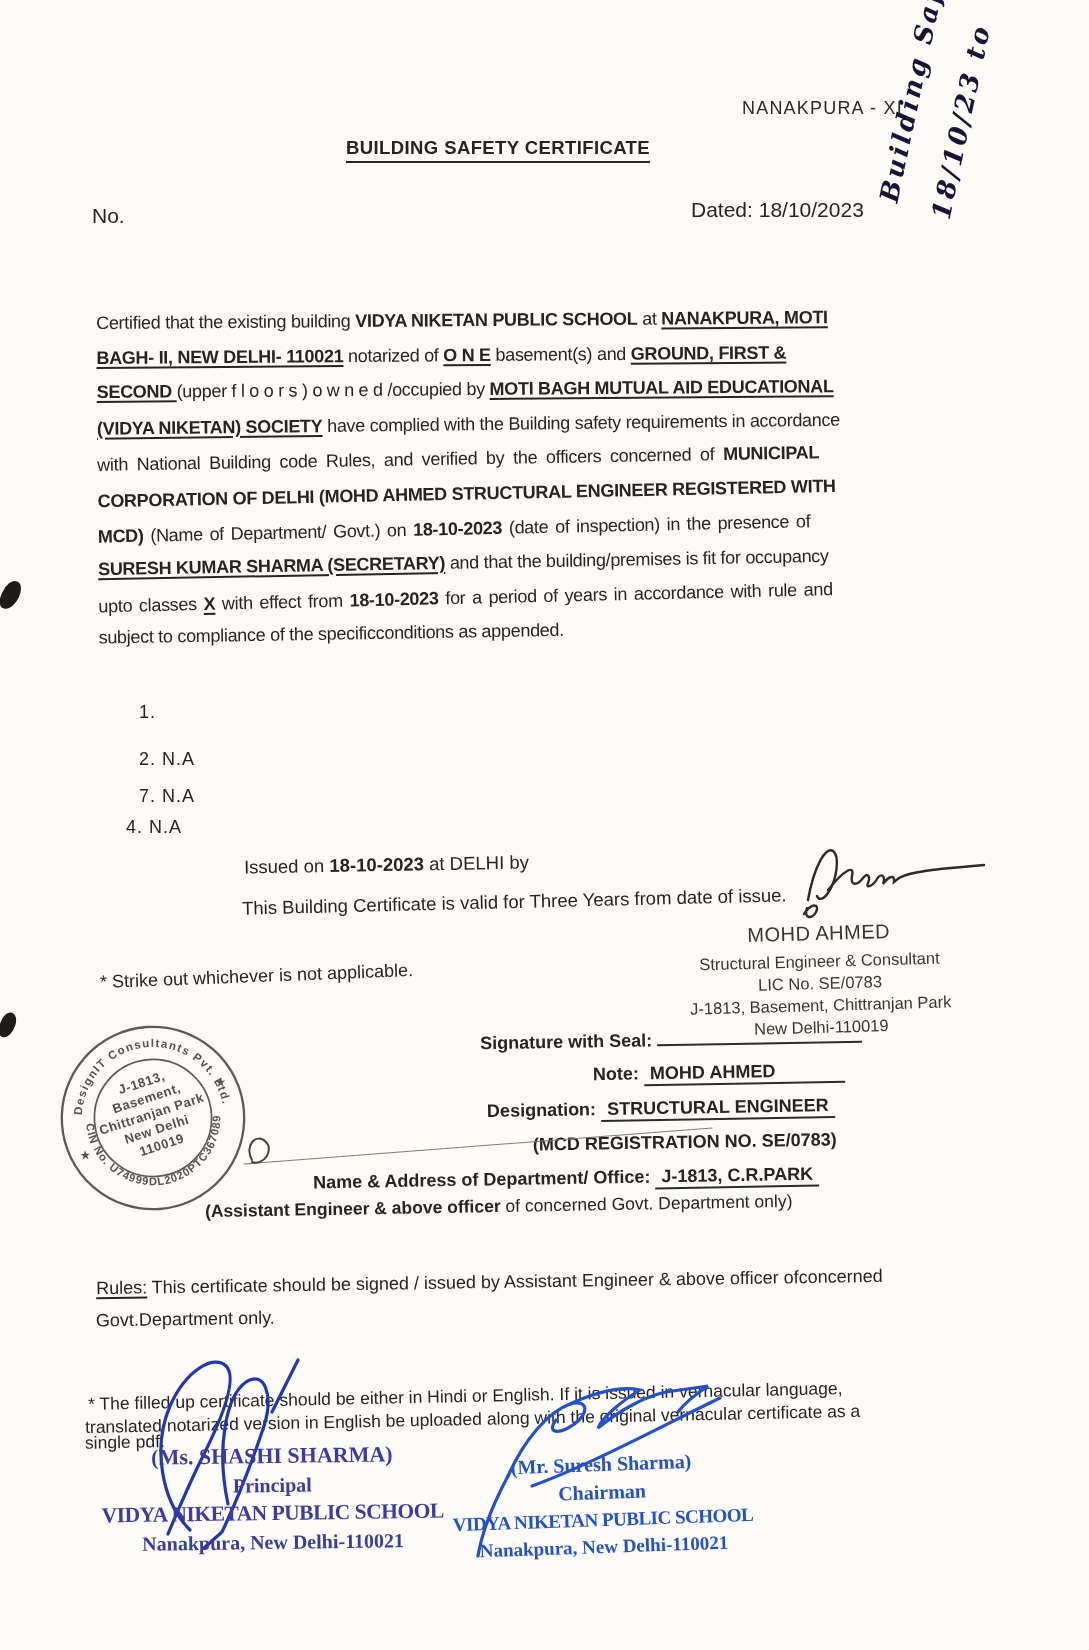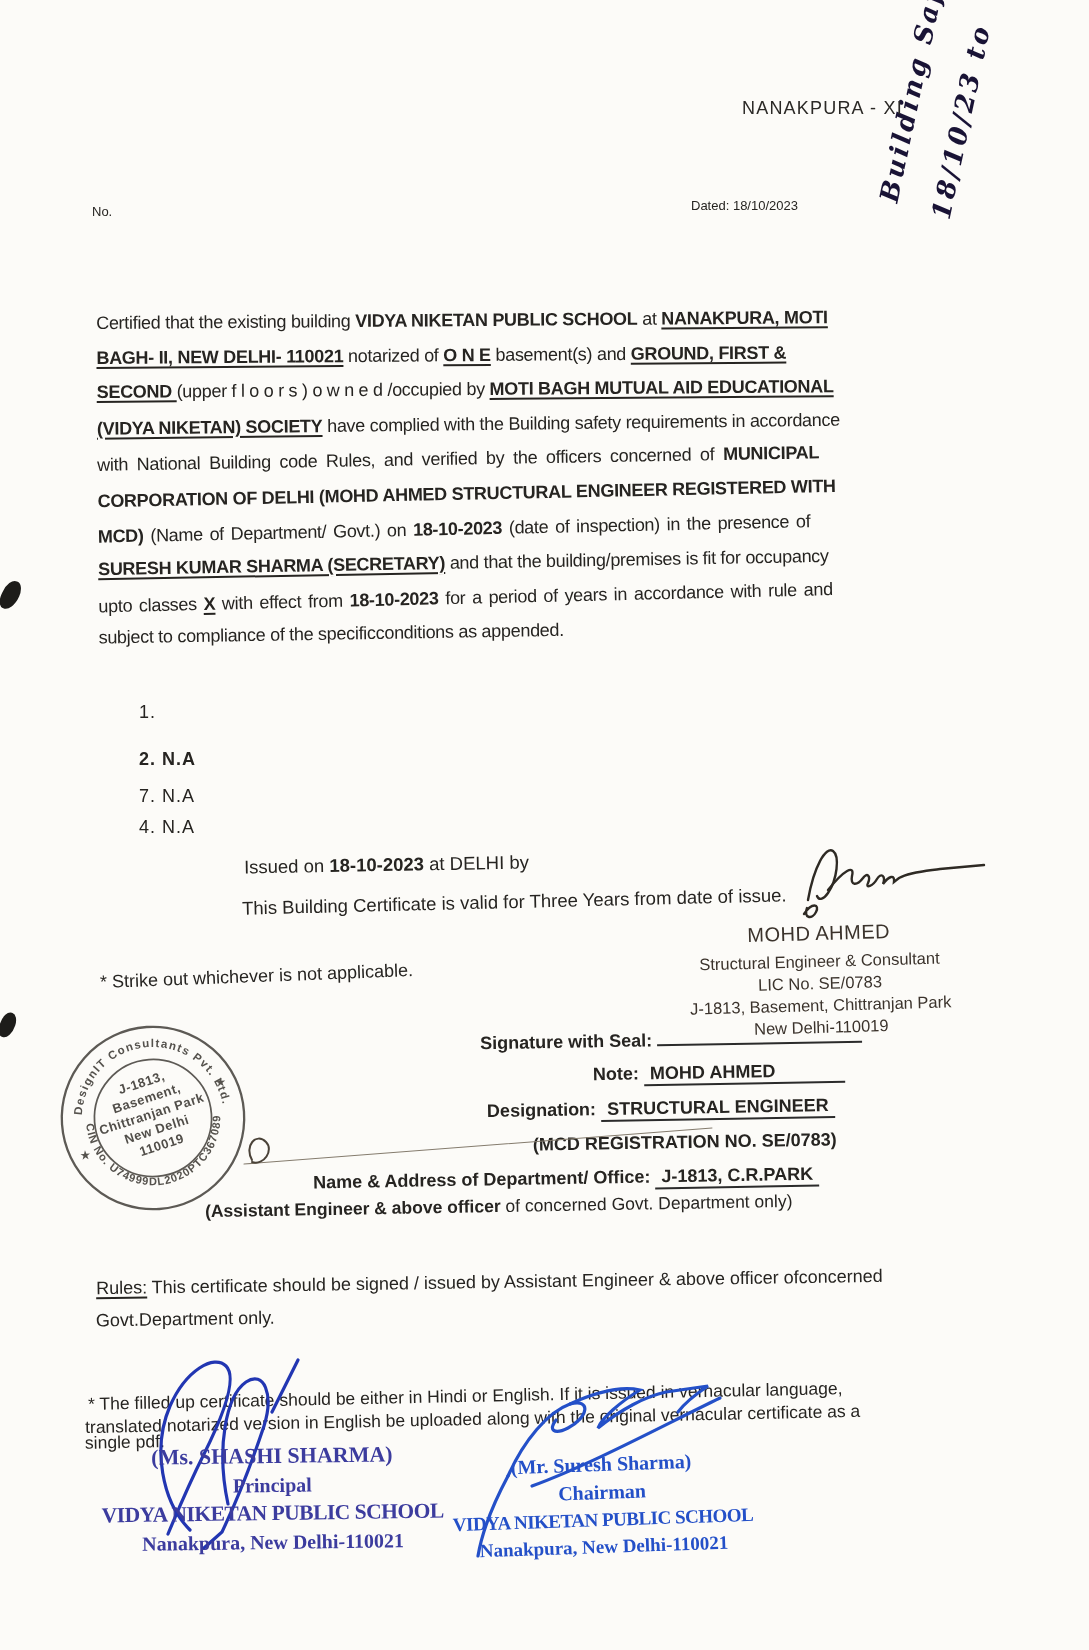--- a/index.html
+++ b/index.html
@@ -6,21 +6,21 @@
   .page{
     position:relative;width:1089px;height:1650px;margin:0 auto;
     background:#fcfbf8;overflow:hidden;
     font-family:"Liberation Sans",sans-serif;color:#262421;
   }
   .abs{position:absolute;}
   .b{font-weight:bold;}
   .u{text-decoration:underline;text-decoration-thickness:2px;text-underline-offset:3px;}
   .appendix{font-size:18px;letter-spacing:1.2px;color:#2b2926;}
   .doc-title{font-size:18.5px;font-weight:bold;letter-spacing:.4px;border-bottom:2.2px solid #262421;padding-bottom:2px;}
-  .plain{font-size:13px;}
+  .plain{font-size:21px;}
   .para{width:816px;transform:rotate(-0.45deg);transform-origin:0 0;}
   .pline{font-size:18px;letter-spacing:-0.3px;line-height:34.6px;white-space:nowrap;}
   .cond{font-size:18px;letter-spacing:1px;}
   .issued{font-size:18.5px;transform:rotate(-1deg);}
   .valid{font-size:18.5px;transform:rotate(-1.4deg);}
   .strike{font-size:18px;transform:rotate(-2.2deg);}
   .eng-stamp{width:330px;text-align:center;transform:rotate(-1.6deg);color:#3b332c;}
   .eng-stamp .nm{font-size:20px;letter-spacing:.5px;margin-bottom:5px;}
   .eng-stamp .ln{font-size:16.5px;line-height:22px;}
   .frow{font-size:18px;transform:rotate(-1deg);white-space:nowrap;}
@@ -53,40 +53,41 @@
 </style>
 </head>
 <body>
 
 <div class="page">
 
   <span class="abs hw" style="left:903px;top:175px;">Building Saf</span>
   <span class="abs hw" style="left:955px;top:192px;">18/10/23 to</span>
 
   <div class="abs appendix" style="left:742px;top:98px;">NANAKPURA - XI</div>
+  <div class="abs doc-title" style="left:346px;top:137px;">BUILDING SAFETY CERTIFICATE</div>
   <div class="abs plain" style="left:92px;top:204px;">No.</div>
   <div class="abs plain" style="left:691px;top:198px;">Dated: 18/10/2023</div>
 
   <div class="abs para" style="left:96px;top:306px;">
     <div class="pline"><span>Certified that the existing building </span><span class="b">VIDYA NIKETAN PUBLIC SCHOOL</span><span> at </span><span class="b u">NANAKPURA, MOTI</span></div>
     <div class="pline"><span class="b u">BAGH- II, NEW DELHI- 110021</span><span> notarized of </span><span class="b u">O N E</span><span> basement(s) and </span><span class="b u">GROUND, FIRST &amp;</span></div>
     <div class="pline"><span class="b u">SECOND </span><span>(upper f l o o r s ) o w n e d /occupied by </span><span class="b u">MOTI BAGH MUTUAL AID EDUCATIONAL</span></div>
     <div class="pline" style="transform:rotate(-0.25deg);"><span class="b u">(VIDYA NIKETAN) SOCIETY</span><span> have complied with the Building safety requirements in accordance</span></div>
     <div class="pline" style="transform:rotate(-0.55deg);word-spacing:4px;"><span>with National Building code Rules, and verified by the officers concerned of </span><span class="b">MUNICIPAL</span></div>
     <div class="pline" style="transform:rotate(-0.75deg);"><span class="b">CORPORATION OF DELHI (MOHD AHMED STRUCTURAL ENGINEER REGISTERED WITH</span></div>
     <div class="pline" style="transform:rotate(-0.8deg);word-spacing:2px;"><span class="b">MCD)</span><span> (Name of  Department/ Govt.) on </span><span class="b">18-10-2023</span><span> (date of inspection) in the presence of</span></div>
     <div class="pline" style="transform:rotate(-0.6deg);"><span class="b u">SURESH KUMAR SHARMA (SECRETARY)</span><span> and that the building/premises is fit for occupancy</span></div>
     <div class="pline" style="transform:rotate(-0.9deg);word-spacing:2px;"><span>upto classes </span><span class="b u">X</span><span>  with effect from </span><span class="b">18-10-2023</span><span> for a period of years in accordance with rule and</span></div>
     <div class="pline" style="transform:rotate(-0.5deg);"><span>subject to compliance of the specificconditions as appended.</span></div>
   </div>
 
   <div class="abs cond" style="left:139px;top:702px;">1.</div>
-  <div class="abs cond" style="left:139px;top:749px;font-weight:bold;">2.  N.A</div>
+  <div class="abs cond" style="left:139px;top:749px;">2.  N.A</div>
   <div class="abs cond" style="left:139px;top:786px;">7.  N.A</div>
-  <div class="abs cond" style="left:139px;top:817px;">4.  N.A</div>
+  <div class="abs cond" style="left:126px;top:817px;">4.  N.A</div>
 
   <div class="abs issued" style="left:244px;top:854px;"><span>Issued on  </span><span class="b">18-10-2023</span><span>  at  DELHI by</span></div>
   <div class="abs valid" style="left:242px;top:891px;">This Building Certificate is valid for Three Years from date of issue.</div>
 
   <svg class="abs sig" style="left:800px;top:836px;" width="190" height="92" viewBox="0 0 190 92">
     <g fill="none" stroke="#2e2a24" stroke-width="2.4" stroke-linecap="round">
       <path d="M8,64 C14,30 26,10 33,15 C40,20 37,44 28,57 C24,63 19,65 17,60"></path>
       <path d="M28,54 C44,34 55,28 52,40 C50,50 57,50 63,42 C67,36 71,40 68,47 C65,53 73,50 77,43 C81,36 86,40 83,48 C89,40 95,38 94,46 L99,42 C110,36 126,35 140,33 L184,29"></path>
       <path d="M4,78 C12,66 20,68 16,76 C12,84 3,82 7,72"></path>
     </g>

